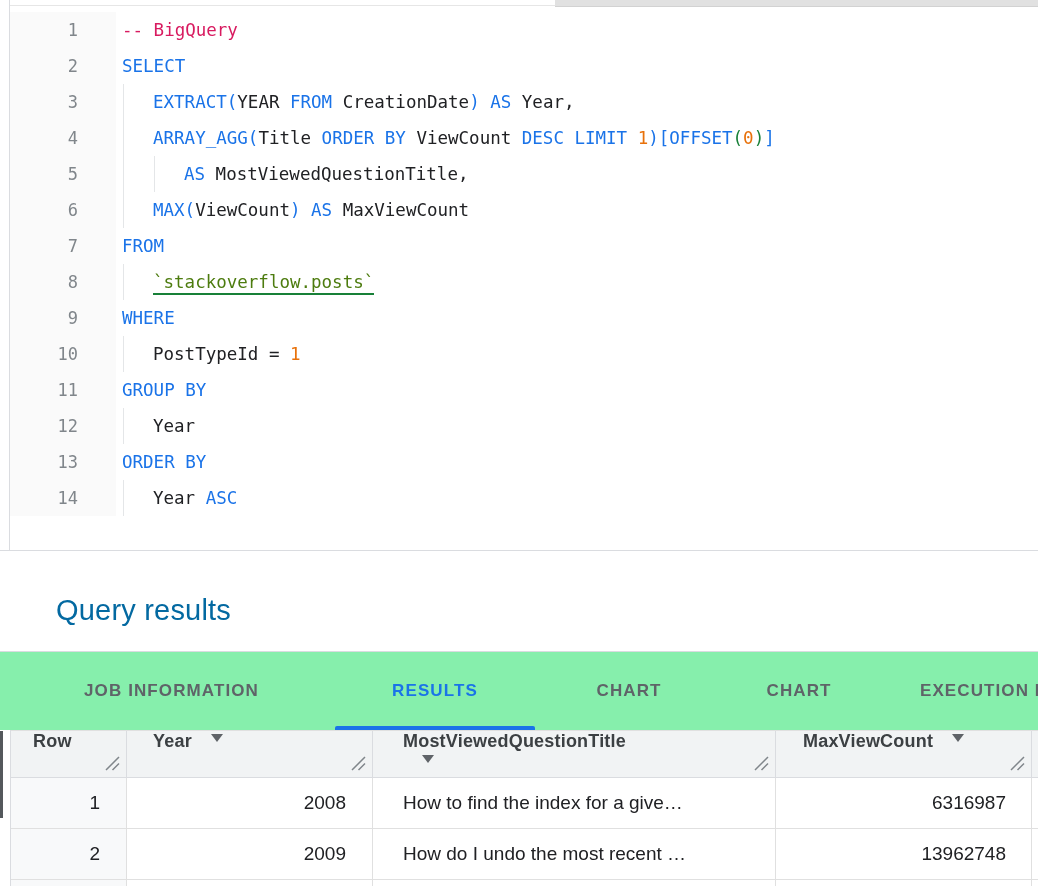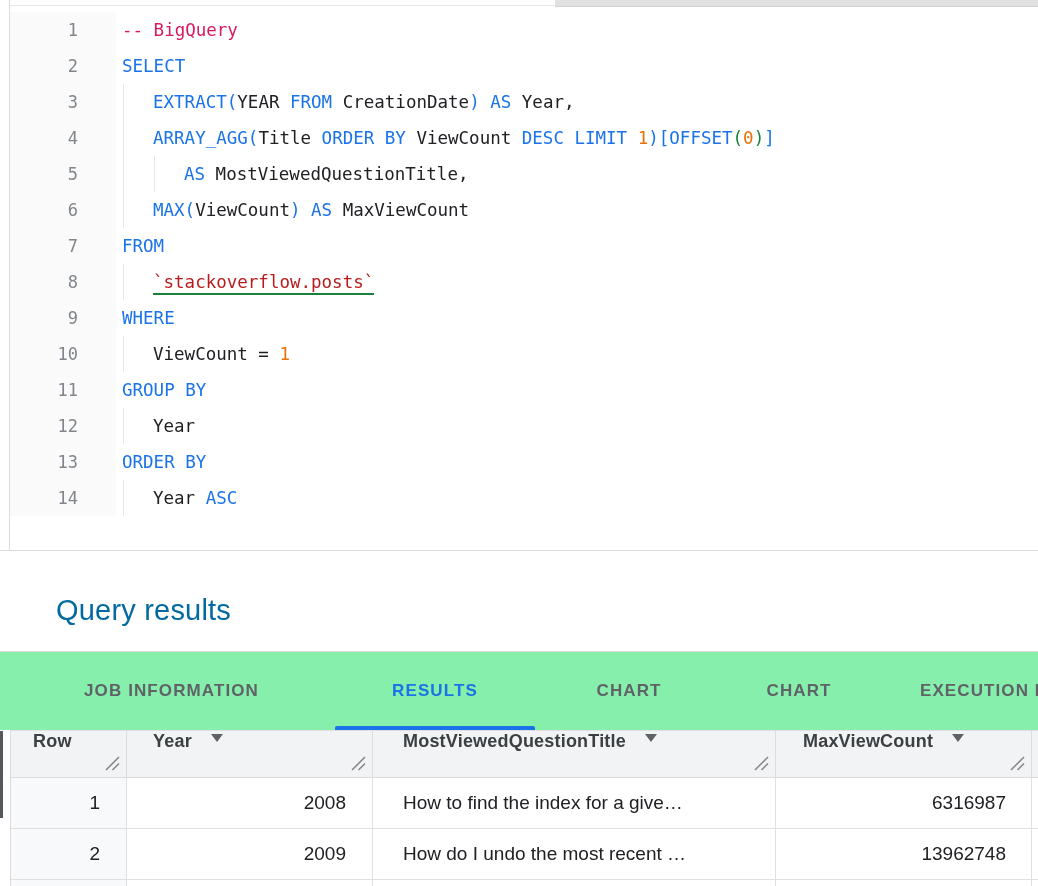--- a/index.html
+++ b/index.html
@@ -54,21 +54,21 @@
   .col-row{flex:0 0 116px;width:116px;}
   .col-year{flex:0 0 246px;width:246px;}
   .col-title{flex:0 0 403px;width:403px;}
   .col-max{flex:0 0 256px;width:256px;}
   .td.col-row{background:#f8f9fa;justify-content:flex-end;padding-right:26px;}
   .td.col-year{justify-content:flex-end;padding-right:26px;}
   .td.col-title{justify-content:flex-start;padding-left:30px;}
   .td.col-max{justify-content:flex-end;padding-right:25px;}
   .th.col-row{padding-left:22px;}
   .th.col-year{padding-left:26px;}
-  .th.col-title{padding-left:30px;}
+  .th.col-title{padding-left:30px;flex-direction:column;}
   .th.col-max{padding-left:27px;}
   .sort-caret{display:inline-block;width:0;height:0;margin-left:19px;margin-top:3px;
       border-left:6.5px solid transparent;border-right:6.5px solid transparent;border-top:8px solid #5f6368;cursor:pointer;}
   .grip{position:absolute;right:6px;bottom:6px;cursor:col-resize;}
 
   
   .results-vthumb{position:absolute;left:0;top:731px;width:3px;height:87px;background:#54585c;z-index:6;}
 </style>
 </head>
 <body>
@@ -82,23 +82,23 @@
 <div class="editor-section">
   <div class="gutter-bg"></div>
   <div class="code-lines" id="code-lines">
       <div class="code-line"><div class="ln">1</div><div class="lt"><span class="code-text" style="padding-left: 0px;"><span class="tok-comment" style="color: rgb(216, 27, 96);">-- BigQuery</span></span></div></div>
       <div class="code-line"><div class="ln">2</div><div class="lt"><span class="code-text" style="padding-left: 0px;"><span class="tok-keyword" style="color: rgb(26, 115, 232);">SELECT</span></span></div></div>
       <div class="code-line"><div class="ln">3</div><div class="lt"><div class="iguide" style="left: 1px;"></div><span class="code-text" style="padding-left: 31px;"><span class="tok-keyword" style="color: rgb(26, 115, 232);">EXTRACT</span><span class="tok-keyword" style="color: rgb(26, 115, 232);">(</span><span class="tok-plain" style="color: rgb(32, 33, 36);">YEAR </span><span class="tok-keyword" style="color: rgb(26, 115, 232);">FROM </span><span class="tok-plain" style="color: rgb(32, 33, 36);">CreationDate</span><span class="tok-keyword" style="color: rgb(26, 115, 232);">) </span><span class="tok-keyword" style="color: rgb(26, 115, 232);">AS </span><span class="tok-plain" style="color: rgb(32, 33, 36);">Year,</span></span></div></div>
       <div class="code-line"><div class="ln">4</div><div class="lt"><div class="iguide" style="left: 1px;"></div><span class="code-text" style="padding-left: 31px;"><span class="tok-keyword" style="color: rgb(26, 115, 232);">ARRAY_AGG</span><span class="tok-keyword" style="color: rgb(26, 115, 232);">(</span><span class="tok-plain" style="color: rgb(32, 33, 36);">Title </span><span class="tok-keyword" style="color: rgb(26, 115, 232);">ORDER BY </span><span class="tok-plain" style="color: rgb(32, 33, 36);">ViewCount </span><span class="tok-keyword" style="color: rgb(26, 115, 232);">DESC LIMIT </span><span class="tok-number" style="color: rgb(232, 113, 10);">1</span><span class="tok-keyword" style="color: rgb(26, 115, 232);">)[</span><span class="tok-keyword" style="color: rgb(26, 115, 232);">OFFSET</span><span class="tok-paren2" style="color: rgb(24, 128, 56);">(</span><span class="tok-number" style="color: rgb(232, 113, 10);">0</span><span class="tok-paren2" style="color: rgb(24, 128, 56);">)</span><span class="tok-keyword" style="color: rgb(26, 115, 232);">]</span></span></div></div>
       <div class="code-line"><div class="ln">5</div><div class="lt"><div class="iguide" style="left: 1px;"></div><div class="iguide" style="left: 32px;"></div><span class="code-text" style="padding-left: 62px;"><span class="tok-keyword" style="color: rgb(26, 115, 232);">AS </span><span class="tok-plain" style="color: rgb(32, 33, 36);">MostViewedQuestionTitle,</span></span></div></div>
       <div class="code-line"><div class="ln">6</div><div class="lt"><div class="iguide" style="left: 1px;"></div><span class="code-text" style="padding-left: 31px;"><span class="tok-keyword" style="color: rgb(26, 115, 232);">MAX</span><span class="tok-keyword" style="color: rgb(26, 115, 232);">(</span><span class="tok-plain" style="color: rgb(32, 33, 36);">ViewCount</span><span class="tok-keyword" style="color: rgb(26, 115, 232);">) </span><span class="tok-keyword" style="color: rgb(26, 115, 232);">AS </span><span class="tok-plain" style="color: rgb(32, 33, 36);">MaxViewCount</span></span></div></div>
       <div class="code-line"><div class="ln">7</div><div class="lt"><span class="code-text" style="padding-left: 0px;"><span class="tok-keyword" style="color: rgb(26, 115, 232);">FROM</span></span></div></div>
-      <div class="code-line"><div class="ln">8</div><div class="lt"><div class="iguide" style="left: 1px;"></div><span class="code-text" style="padding-left: 31px;"><span class="tok-tableref" style="color: #b91c1c; border-bottom-color: rgb(24, 128, 56);">`stackoverflow.posts`</span></span></div></div>
+      <div class="code-line"><div class="ln">8</div><div class="lt"><div class="iguide" style="left: 1px;"></div><span class="code-text" style="padding-left: 31px;"><span class="tok-tableref" style="color: #4d7c0f; border-bottom-color: rgb(24, 128, 56);">`stackoverflow.posts`</span></span></div></div>
       <div class="code-line"><div class="ln">9</div><div class="lt"><span class="code-text" style="padding-left: 0px;"><span class="tok-keyword" style="color: rgb(26, 115, 232);">WHERE</span></span></div></div>
-      <div class="code-line"><div class="ln">10</div><div class="lt"><div class="iguide" style="left: 1px;"></div><span class="code-text" style="padding-left: 31px;"><span class="tok-plain" style="color: rgb(32, 33, 36);">ViewCount = </span><span class="tok-number" style="color: rgb(232, 113, 10);">1</span></span></div></div>
+      <div class="code-line"><div class="ln">10</div><div class="lt"><div class="iguide" style="left: 1px;"></div><span class="code-text" style="padding-left: 31px;"><span class="tok-plain" style="color: rgb(32, 33, 36);">PostTypeId = </span><span class="tok-number" style="color: rgb(232, 113, 10);">1</span></span></div></div>
       <div class="code-line"><div class="ln">11</div><div class="lt"><span class="code-text" style="padding-left: 0px;"><span class="tok-keyword" style="color: rgb(26, 115, 232);">GROUP BY</span></span></div></div>
       <div class="code-line"><div class="ln">12</div><div class="lt"><div class="iguide" style="left: 1px;"></div><span class="code-text" style="padding-left: 31px;"><span class="tok-plain" style="color: rgb(32, 33, 36);">Year</span></span></div></div>
       <div class="code-line"><div class="ln">13</div><div class="lt"><span class="code-text" style="padding-left: 0px;"><span class="tok-keyword" style="color: rgb(26, 115, 232);">ORDER BY</span></span></div></div>
       <div class="code-line"><div class="ln">14</div><div class="lt"><div class="iguide" style="left: 1px;"></div><span class="code-text" style="padding-left: 31px;"><span class="tok-plain" style="color: rgb(32, 33, 36);">Year </span><span class="tok-keyword" style="color: rgb(26, 115, 232);">ASC</span></span></div></div>
     </div>
 </div>
 
 <div class="results-header">
   <div class="results-title">Query results</div>
 </div>

